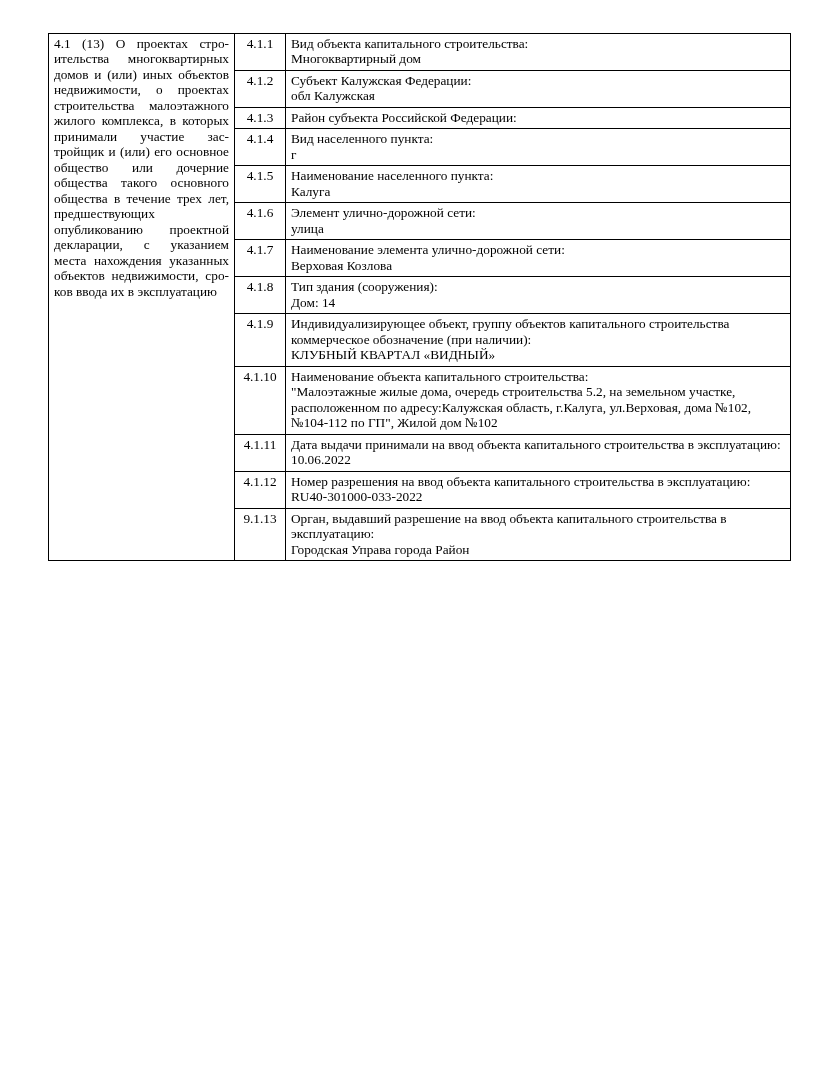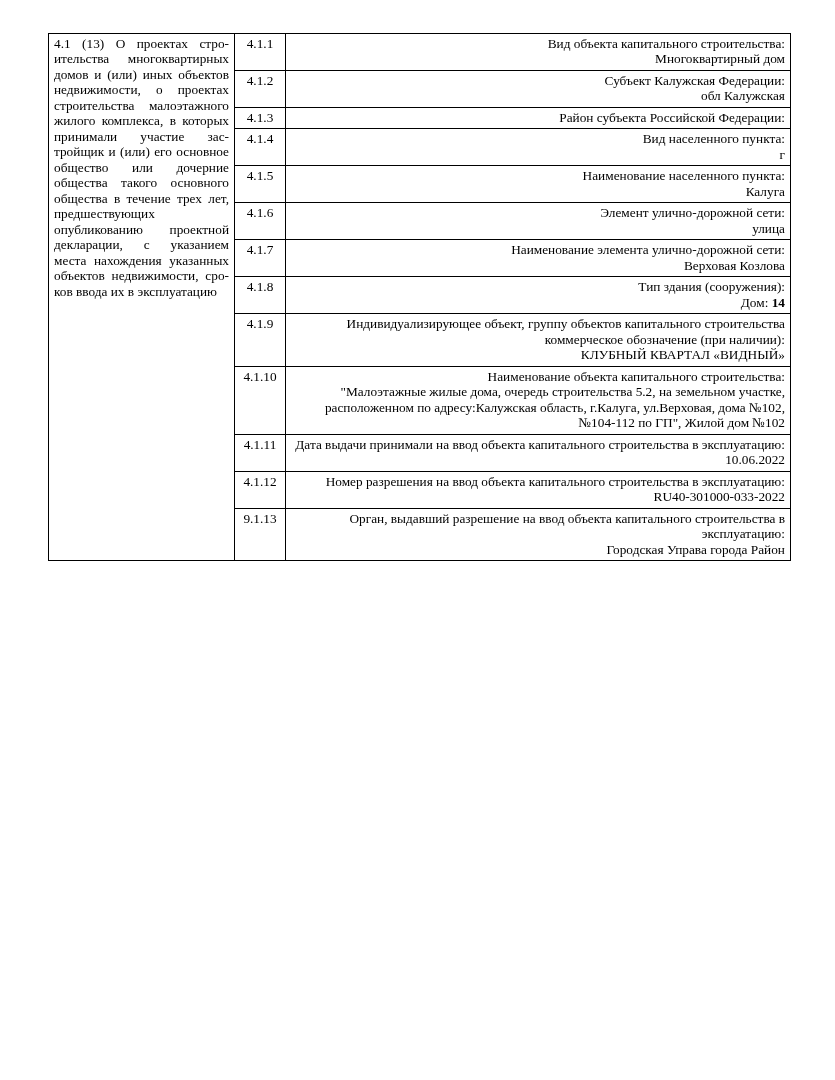--- a/index.html
+++ b/index.html
@@ -43,32 +43,31 @@
     padding-top: 3px;
   }
   td.code {
     text-align: center;
     vertical-align: middle;
     padding-left: 6px;
     white-space: nowrap;
   }
   td.val {
     vertical-align: middle;
-    text-align: right;
   }
   td.val .lbl {
     display: block;
     font-weight: normal;
   }
   td.val .ans {
     display: block;
     font-weight: normal;
   }
   td.val .inline-ans {
-    font-weight: bold;
+    font-weight: normal;
     margin-top: 12px;
   }
   td.val.first {
     vertical-align: middle;
   }
 </style>
 </head>
 <body>
 
 <div class="page">

